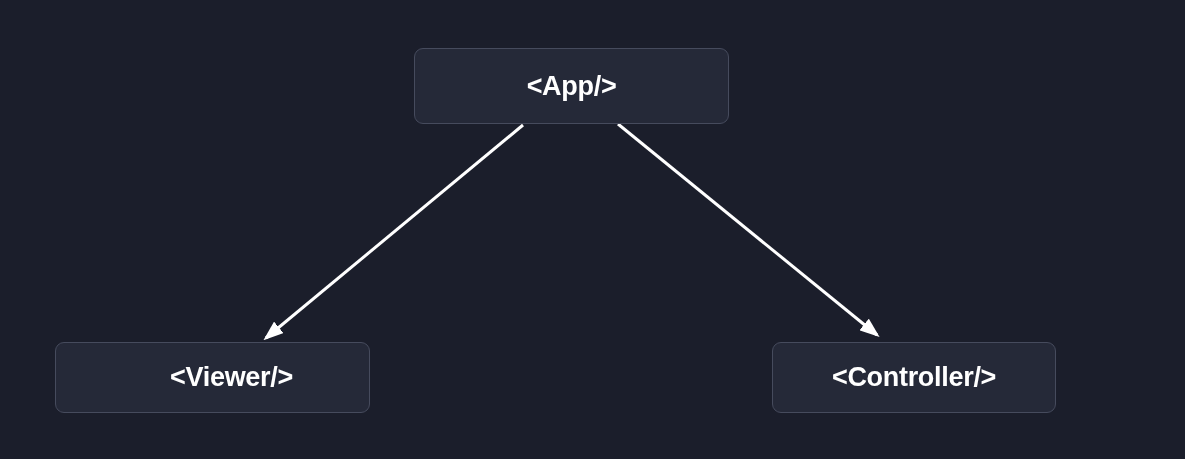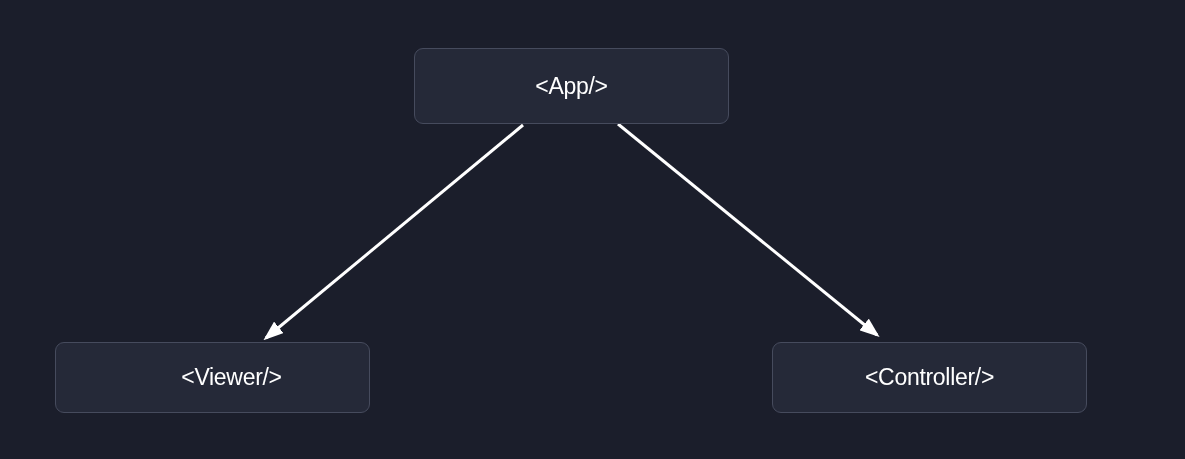--- a/index.html
+++ b/index.html
@@ -40,29 +40,29 @@
     display: flex;
     align-items: center;
     justify-content: center;
     background: var(--node-fill);
     border: 1px solid var(--node-border);
     border-radius: 9px;
     cursor: grab;
   }
   .node-label {
     color: var(--node-text-color);
-    font-size: 23px;
-    font-weight: 400;
+    font-size: 27px;
+    font-weight: 700;
     letter-spacing: -0.3px;
     white-space: nowrap;
     user-select: none;
   }
   .node-app        { left: 414px; top: 48px;  width: 315px; height: 76px; }
   .node-viewer     { left: 55px;  top: 342px; width: 315px; height: 71px; padding-left: 38px; }
-  .node-controller { left: 772px; top: 342px; width: 315px; height: 71px; }
+  .node-controller { left: 772px; top: 342px; width: 284px; height: 71px; }
 </style>
 </head>
 <body>
 
 <div class="canvas">
 
   <svg class="edges" viewBox="0 0 1185 459" xmlns="http://www.w3.org/2000/svg">
     <defs>
       <marker id="arrowhead" viewBox="0 0 12 9" refX="10" refY="4.5" markerWidth="20" markerHeight="15" orient="auto" markerUnits="userSpaceOnUse">
         <path d="M0,0 L12,4.5 L0,9 Z" fill="var(--edge-color)"></path>

